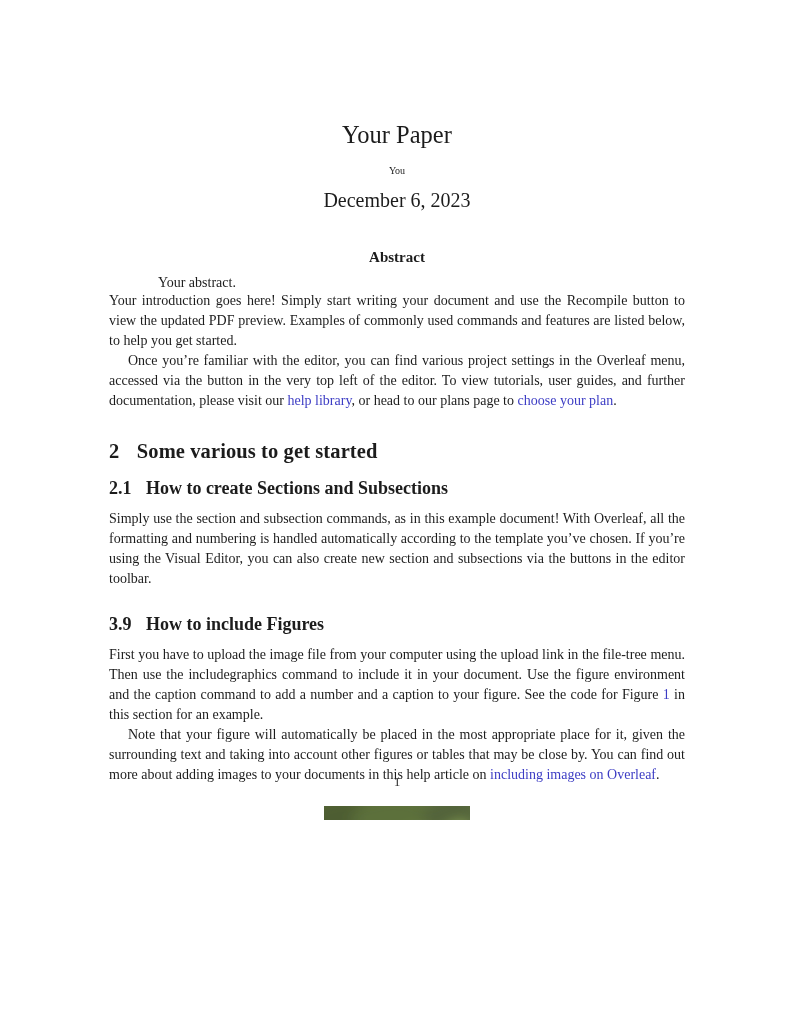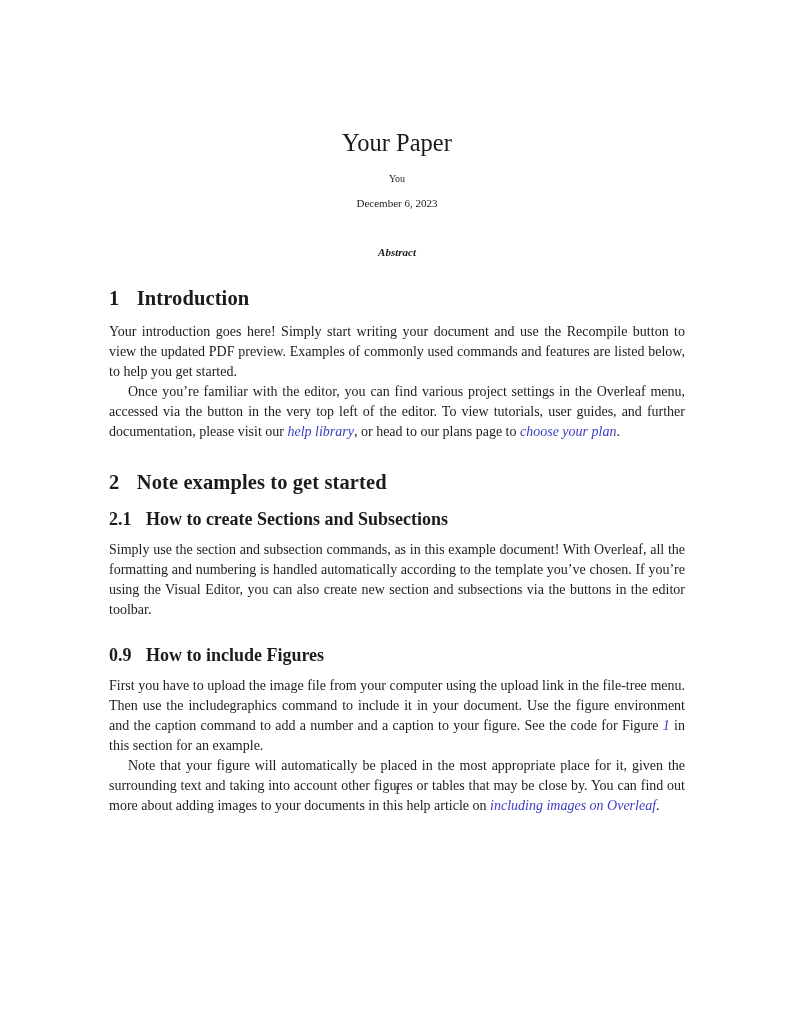--- a/index.html
+++ b/index.html
@@ -5,21 +5,21 @@
   :root {
     --link-color: #3c3cc4;
     --text-color: #1c1c1c;
   }
   * { margin: 0; padding: 0; box-sizing: border-box; }
   html, body { background: #ffffff; }
   .page {
     position: relative;
     width: 794px;
     height: 812px;
-    margin: 16px auto;
+    margin: 8px auto;
     background: #ffffff;
     font-family: "Liberation Serif", "DejaVu Serif", serif;
     color: var(--text-color);
     overflow: hidden;
   }
   .content {
     padding: 0 109px;
   }
   .doc-title {
     margin-top: 112px;
@@ -28,28 +28,27 @@
     line-height: 1.2;
   }
   .doc-author {
     margin-top: 16px;
     text-align: center;
     font-size: 10px;
   }
   .doc-date {
     margin-top: 13px;
     text-align: center;
-    font-size: 11px;
+    font-size: 20px;
   }
   .abstract-heading {
     margin-top: 37px;
     text-align: center;
-    font-size: 11px;
+    font-size: 15px;
     font-weight: bold;
-    font-style: italic;
   }
   .abstract-body {
     margin-top: 8px;
     padding: 0 49px;
     font-size: 14px;
     line-height: 17px;
   }
   h1.sec {
     margin-top: 29px;
     margin-bottom: 12px;
@@ -69,21 +68,20 @@
   p.body-par {
     font-size: 14px;
     line-height: 20px;
     text-align: justify;
   }
   p.body-par.indent { text-indent: 19px; }
   a.link {
     color: var(--link-color);
     text-decoration: none;
     cursor: pointer;
-    font-style: italic;
   }
   .figure-block {
     margin-top: 21px;
     text-align: center;
   }
   .figure-block svg { display: inline-block; vertical-align: top; }
   .figure-caption {
     margin-top: 20px;
     text-align: right;
     font-size: 14px;
@@ -101,41 +99,39 @@
 <body>
 
 <div class="page">
   <div class="content">
 
     <div class="doc-title">Your Paper</div>
     <div class="doc-author">You</div>
     <div class="doc-date">December 6, 2023</div>
 
     <div class="abstract-heading">Abstract</div>
+    <div class="abstract-body">Your abstract.</div>
+
+
+    <p class="body-par">Your introduction goes here! Simply start writing your document and use the Recompile button to view the updated PDF preview. Examples of commonly used commands and features are listed below, to help you get started.</p>
+
+    <p class="body-par indent"><span>Once you’re familiar with the editor, you can find various project settings in the Overleaf menu, accessed via the button in the very top left of the editor. To view tutorials, user guides, and further documentation, please visit our </span><a class="link">help library</a><span>, or head to our plans page to </span><a class="link">choose your plan</a><span>.</span></p>
 
     <h1 class="sec">
-      <span class="sec-num">1</span><span>Introduction</span>
-    </h1>
-
-    <p class="body-par">Your introduction goes here! Simply start writing your document and use the Recompile button to view the updated PDF preview. Examples of commonly used commands and features are listed below, to help you get started.</p>
-
-    <p class="body-par indent"><span>Once you’re familiar with the editor, you can find various project settings in the Overleaf menu, accessed via the button in the very top left of the editor. To view tutorials, user guides, and further documentation, please visit our </span><a class="link">help library</a><span>, or head to our plans page to </span><a class="link">choose your plan</a><span>.</span></p>
-
-    <h1 class="sec">
-      <span class="sec-num">2</span><span>Note examples to get started</span>
+      <span class="sec-num">2</span><span>Some various to get started</span>
     </h1>
 
     <h2 class="subsec">
       <span class="sec-num">2.1</span><span>How to create Sections and Subsections</span>
     </h2>
 
     <p class="body-par">Simply use the section and subsection commands, as in this example document! With Overleaf, all the formatting and numbering is handled automatically according to the template you’ve chosen. If you’re using the Visual Editor, you can also create new section and subsections via the buttons in the editor toolbar.</p>
 
     <h2 class="subsec extra-gap">
-      <span class="sec-num">0.9</span><span>How to include Figures</span>
+      <span class="sec-num">3.9</span><span>How to include Figures</span>
     </h2>
 
     <p class="body-par"><span>First you have to upload the image file from your computer using the upload link in the file-tree menu. Then use the includegraphics command to include it in your document. Use the figure environment and the caption command to add a number and a caption to your figure. See the code for Figure </span><a class="link">1</a><span> in this section for an example.</span></p>
 
     <p class="body-par indent"><span>Note that your figure will automatically be placed in the most appropriate place for it, given the surrounding text and taking into account other figures or tables that may be close by. You can find out more about adding images to your documents in this help article on </span><a class="link">including images on Overleaf</a><span>.</span></p>
 
     <div class="figure-block">
       <svg width="146" height="142" viewBox="0 0 146 142" role="img">
         <defs>
           <filter id="bgBlur" x="-30%" y="-30%" width="160%" height="160%">

